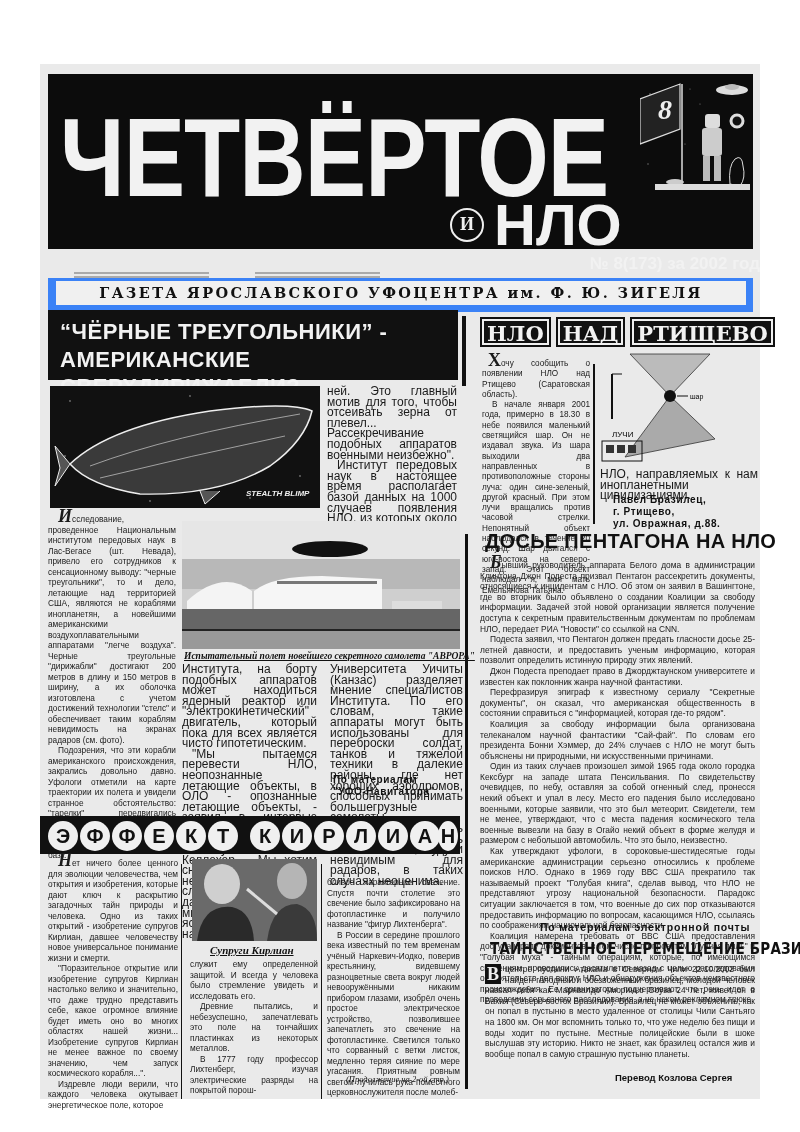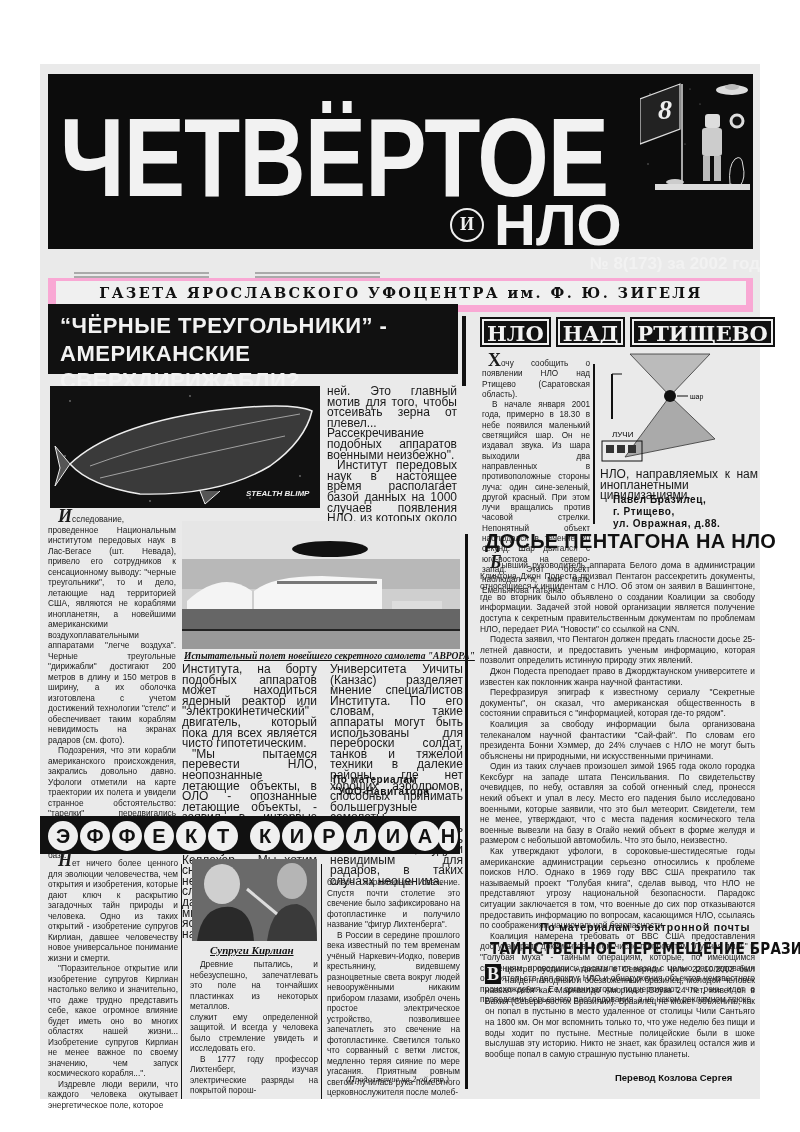--- a/index.html
+++ b/index.html
@@ -10,21 +10,21 @@
 .mast-art{position:absolute;left:600px;top:10px;width:113px;height:175px;background:#0c0c0c;overflow:hidden}
 .tagbox{position:absolute;top:8px;height:26px;background:#f0f0f0;color:#111;font-weight:bold;font-size:14px;line-height:26px;padding:0 6px;white-space:nowrap}
 .tag1{left:63px;width:160px}
 .tag2{left:222px;width:170px;font-size:12.5px}
 .title1{position:absolute;left:12px;top:26px;font-family:"Liberation Sans",sans-serif;font-weight:900;font-size:92px;line-height:96px;color:#f2f2f2;letter-spacing:-1px;transform:scaleY(1.2);transform-origin:top left;white-space:nowrap}
 .title2{position:absolute;left:28px;top:118px;font-family:"DejaVu Sans",sans-serif;font-weight:bold;font-style:italic;font-size:58px;line-height:58px;color:#f2f2f2;white-space:nowrap}
 .iring{position:absolute;left:402px;top:134px;width:34px;height:34px;border-radius:50%;border:2px solid #eee;background:#0c0c0c;color:#eee;font-family:"Liberation Serif",serif;font-weight:bold;font-size:18px;text-align:center;line-height:29px}
 .title3{position:absolute;left:446px;top:122px;font-family:"Liberation Sans",sans-serif;font-weight:900;font-size:58px;line-height:58px;color:#f2f2f2}
 .rule{position:absolute;top:198px;height:6px;border-top:2px solid #aaa;border-bottom:2px solid #aaa}
 .issue{position:absolute;left:392px;top:180px;width:320px;color:#f2f2f2;font-weight:bold;font-size:17px;text-align:right}
-.subbar{position:absolute;left:8px;top:214px;width:705px;height:34px;background:#f9a8d4}
+.subbar{position:absolute;left:8px;top:214px;width:705px;height:34px;background:#3b82f6}
 .subbar-inner{position:absolute;left:8px;top:3px;width:690px;height:24px;background:#f0f0f0;font-family:"DejaVu Serif",serif;font-weight:bold;font-size:14.5px;letter-spacing:2.4px;text-align:center;line-height:24px;color:#111;white-space:nowrap}
 .col-divider{position:absolute;background:#111}
 .hbox{position:absolute;background:#111;color:#f2f2f2;font-weight:bold}
 .txt{position:absolute;font-size:12px;line-height:10.6px;text-align:justify;color:#1a1a1a}
 .txt p{text-indent:10px}
 .photo{position:absolute;background:#111;overflow:hidden}
 .caption{position:absolute;font-family:"Liberation Serif",serif;font-style:italic;font-weight:bold;font-size:9.5px;text-decoration:underline;white-space:nowrap;color:#111}
 .sig{position:absolute;font-weight:bold;font-size:10px;line-height:12px;letter-spacing:0.6px}
 .dropcap{font-family:"Liberation Serif",serif;font-style:italic;font-weight:bold;font-size:18px;line-height:10px}
 .kirlian-bar{position:absolute;left:0;top:752px;width:420px;height:38px;background:#111}
@@ -72,21 +72,21 @@
       <path d="M90 110 Q88 92 95 85 Q102 80 103 92 Q106 104 100 112 Z" fill="none" stroke="#ddd" stroke-width="1"></path>
       <ellipse cx="35" cy="108" rx="9" ry="3" fill="#ccc"></ellipse>
       <rect x="15" y="110" width="95" height="6" fill="#ddd"></rect>
     </svg>
   </div>
 
   <div class="subbar">
     <div class="subbar-inner">ГАЗЕТА ЯРОСЛАВСКОГО УФОЦЕНТРА им. Ф. Ю. ЗИГЕЛЯ</div>
   </div>
 
-  <div class="hbox" style="left:8px;top:240px;width:410px;height:70px;">
+  <div class="hbox" style="left:8px;top:246px;width:410px;height:70px;">
     <div style="position:absolute;left:12px;top:8px;font-size:22px;line-height:27px;letter-spacing:0.5px">“ЧЁРНЫЕ ТРЕУГОЛЬНИКИ” -</div>
     <div style="position:absolute;left:12px;top:36px;font-size:22px;line-height:27px;letter-spacing:0.5px">АМЕРИКАНСКИЕ СВЕРХДИРИЖАБЛИ?</div>
   </div>
 
   <div class="photo" style="left:10px;top:322px;width:270px;height:122px">
     <svg width="270" height="122" viewBox="0 0 270 122">
       <g fill="#999" opacity="0.7">
         <circle cx="20" cy="15" r="0.9"></circle>
           <circle cx="60" cy="100" r="0.9"></circle>
           <circle cx="140" cy="10" r="0.9"></circle>
@@ -229,22 +229,22 @@
       <ellipse cx="30" cy="25" rx="18" ry="20" fill="#cfcfcf"></ellipse>
       <path d="M5 82 Q10 45 40 48 Q60 52 62 82 Z" fill="#2a2a2a"></path>
       <ellipse cx="100" cy="22" rx="15" ry="18" fill="#b5b5b5"></ellipse>
       <path d="M75 82 Q80 45 105 45 Q125 50 125 82 Z" fill="#3a3a3a"></path>
       <line x1="55" y1="30" x2="85" y2="55" stroke="#ddd" stroke-width="3"></line>
     </svg>
   </div>
   <div class="caption" style="left:170px;top:880px;font-size:11px">Супруги Кирлиан</div>
 
   <div class="txt" style="left:150px;top:895px;width:128px;font-size:8.3px;line-height:10.5px">
+    <p style="text-indent:0">служит ему определенной защитой. И всегда у человека было стремление увидеть и исследовать его.</p>
     <p>Древние пытались, и небезуспешно, запечатлевать это поле на тончайших пластинках из некоторых металлов.</p>
-    <p style="text-indent:0">служит ему определенной защитой. И всегда у человека было стремление увидеть и исследовать его.</p>
     <p>В 1777 году профессор Лихтенберг, изучая электрические разряды на покрытой порош-</p>
   </div>
   <div class="col-divider" style="left:281px;top:800px;width:1px;height:235px"></div>
 
   <div class="txt" style="left:287px;top:813px;width:133px;font-size:8.3px;line-height:10.5px">
     <p style="text-indent:0">бливое характерное свечение. Спустя почти столетие это свечение было зафиксировано на фотопластинке и получило название "фигур Лихтенберга".</p>
     <p>В России в середине прошлого века известный по тем временам учёный Наркевич-Иодко, поверив крестьянину, видевшему разноцветные света вокруг людей невооружёнными никаким прибором глазами, изобрёл очень простое электрическое устройство, позволившее запечатлеть это свечение на фотопластинке. Светился только что сорванный с ветки листок, медленно теряя сияние по мере угасания. Приятным ровным светом лучилась рука поместного церковнослужителя после молеб-</p>
   </div>
   <div style="position:absolute;left:306px;top:1010px;font-family:'Liberation Serif',serif;font-style:italic;font-size:8.5px">(Продолжение на 2-ой стр.)</div>
 

